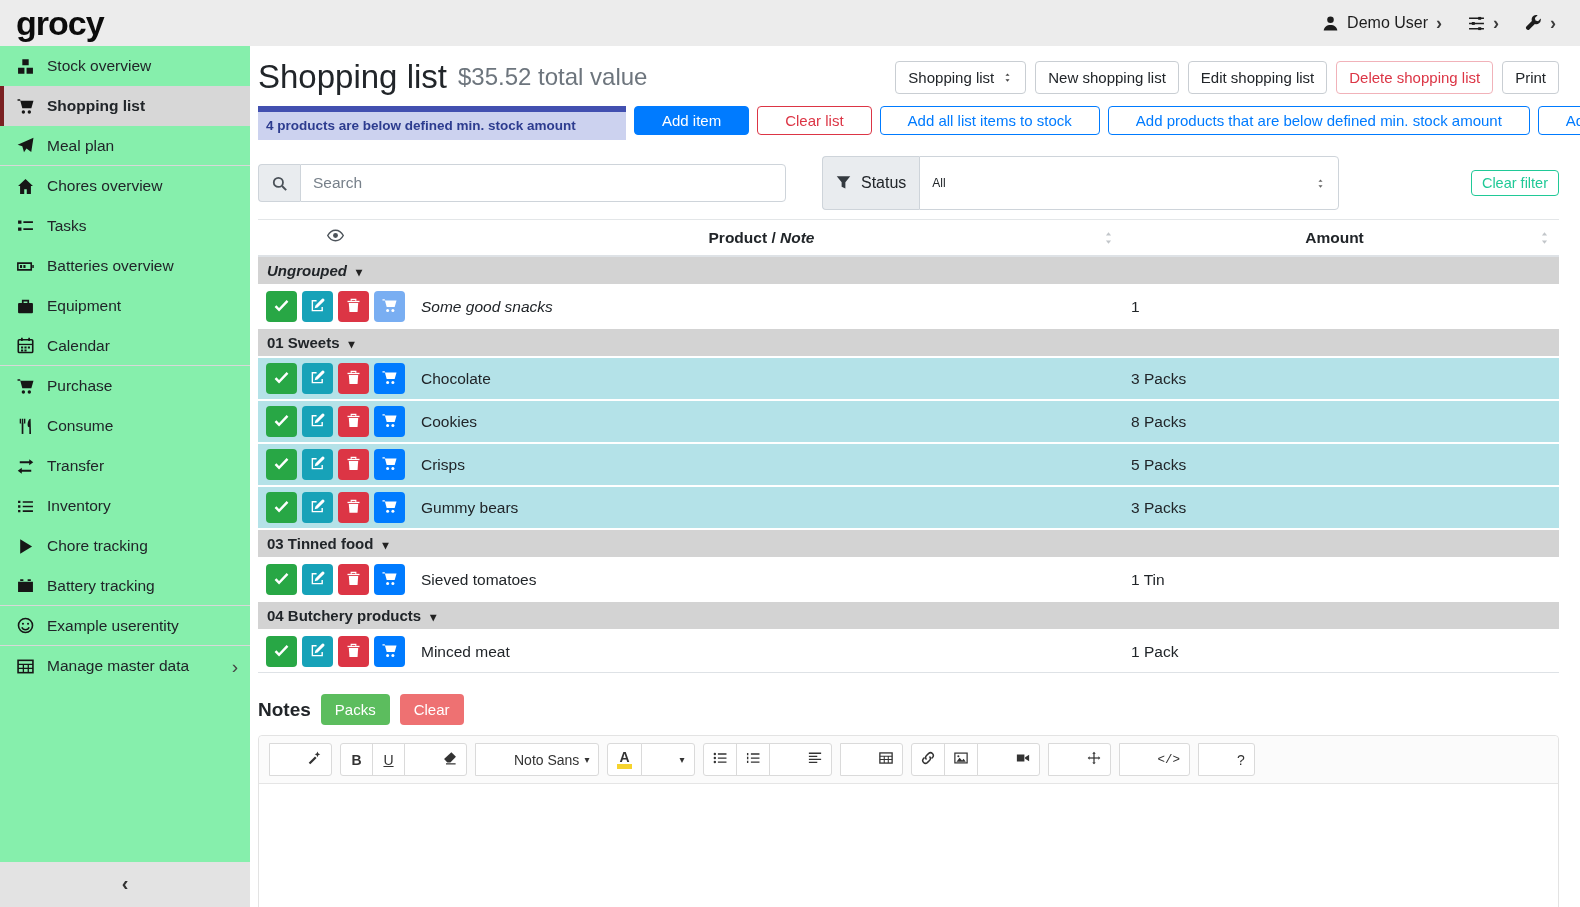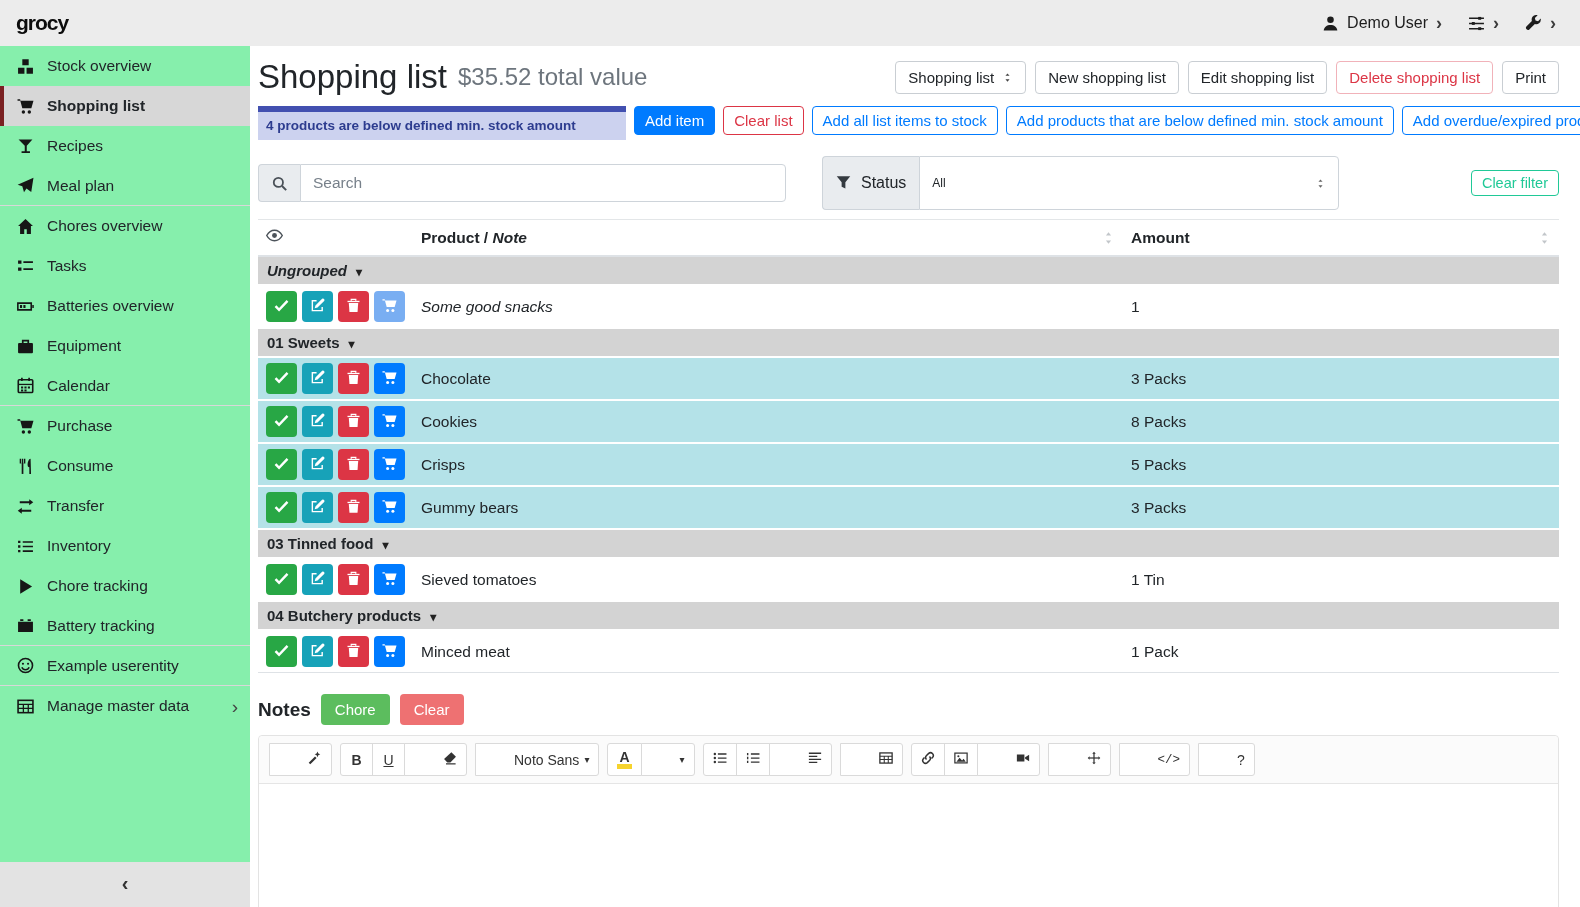--- a/index.html
+++ b/index.html
@@ -7,21 +7,21 @@
   body {
     width:1580px; height:907px; overflow:hidden;
     font-family:"Liberation Sans", sans-serif; color:#212529; background:#fff;
     font-size:15px;
   }
   button { font-family:inherit; cursor:pointer; }
 
   
   .topbar { position:fixed; top:0; left:0; right:0; height:46px; background:#ececec; display:flex; align-items:center; z-index:10; }
   .logo-area { width:250px; flex:none; padding-left:16px; }
-  .logo { font-size:21px; font-weight:700; letter-spacing:-1px; color:#0c0c0c; cursor:pointer; }
+  .logo { font-size:34px; font-weight:700; letter-spacing:-1px; color:#0c0c0c; cursor:pointer; }
   .topbar-right { margin-left:auto; display:flex; align-items:center; gap:26px; padding-right:24px; font-size:16px; }
   .topbar-item { display:flex; align-items:center; gap:8px; cursor:pointer; color:#1d1d1d; }
   .ic16 { display:inline-flex; width:17px; height:17px; }
   .ic16 svg { width:17px; height:17px; }
   .chev { color:#3c3c3c; font-size:18px; font-weight:700; line-height:1; }
 
   
   .sidebar { position:fixed; top:46px; left:0; bottom:0; width:250px; background:#86efac; display:flex; flex-direction:column; }
   .nav-item { display:flex; align-items:center; gap:12px; min-height:40px; padding:8px 12px 8px 15px; font-size:15.5px; color:#212529; cursor:pointer; }
   .nav-item.active { background:#d7d7d7; border-left:4px solid var(--sidebar-accent,#7a2022); padding-left:11px; font-weight:700; }
@@ -41,40 +41,40 @@
   .btn { border-radius:4px; border:1px solid #c9ced3; background:#fff; font-size:15px; padding:7px 12px; color:#212529; display:inline-flex; align-items:center; gap:8px; white-space:nowrap; }
   .btn-delete { color:var(--danger,#dc3545); border-color:#f1b2b9; }
   .caret-sort { display:inline-flex; width:11px; height:13px; color:#444; }
   .caret-sort svg { width:11px; height:13px; }
   .caret-sort.gray { color:#666; }
 
   .action-row { display:flex; align-items:flex-start; gap:8px; margin:4px 0 0; }
   .stock-alert { width:368px; flex:none; cursor:pointer; }
   .stock-alert-bar { height:6px; background:var(--alert-bar,#4250b0); }
   .stock-alert-body { background:var(--alert-bg,#ccd2ef); color:var(--alert-text,#2d3c8f); font-weight:700; font-size:13.5px; padding:6px 8px 7px; }
-  .btn-sm { padding:5px 10px; font-size:15px; }
+  .btn-sm { padding:5px 27px; font-size:15px; }
   .btn-primary { background:var(--primary,#007bff); border-color:var(--primary,#007bff); color:#fff; }
   .btn-outline-danger { color:var(--danger,#dc3545); border-color:var(--danger,#dc3545); }
   .btn-outline-primary { color:var(--primary,#007bff); border-color:var(--primary,#007bff); }
 
   .filter-row { display:flex; align-items:center; margin:16px 0 0; }
   .search-group { display:flex; width:528px; height:38px; }
   .sg-prepend { width:42px; background:#e9ecef; border:1px solid #ced4da; border-right:0; border-radius:4px 0 0 4px; display:flex; align-items:center; justify-content:center; color:#495057; }
   .sg-prepend svg { width:15px; height:15px; }
   .search-input { flex:1; border:1px solid #ced4da; border-radius:0 4px 4px 0; padding:0 12px; font-size:15.5px; color:#495057; outline:none; background:#fff; }
   .search-input::placeholder { color:#77808a; }
   .status-group { display:flex; height:54px; margin-left:36px; }
   .status-label { display:flex; align-items:center; gap:8px; padding:0 13px; background:#e9ecef; border:1px solid #ced4da; border-right:0; border-radius:4px 0 0 4px; font-size:16px; color:#212529; }
   .status-label svg { width:15px; height:15px; color:#343a40; }
   .status-select { width:420px; border:1px solid #ced4da; border-radius:0 4px 4px 0; display:flex; align-items:center; justify-content:space-between; padding:0 12px; font-size:12px; background:#fff; cursor:pointer; }
   .clear-filter { margin-left:auto; color:var(--teal,#20c997); border:1px solid var(--teal,#20c997); border-radius:4px; padding:4px 10px; font-size:14.5px; background:#fff; }
 
   
   .list-table { width:100%; border-collapse:collapse; margin-top:9px; border-top:1px solid #e3e6e8; }
-  .list-table th { text-align:left; font-size:15.5px; font-weight:700; padding:7px 8px; border-bottom:2px solid #dee2e6; }
+  .list-table th { text-align:center; font-size:15.5px; font-weight:700; padding:7px 8px; border-bottom:2px solid #dee2e6; }
   th.eye-col { width:148px; }
   th.amount-col { width:436px; }
   .eye { display:inline-flex; width:17px; height:17px; color:#4c535a; }
   .eye svg { width:17px; height:17px; }
   .th-note { font-style:italic; }
   .sort-icon { float:right; display:inline-flex; width:13px; height:14px; color:#c2c6ca; margin-top:2px; }
   .sort-icon svg { width:13px; height:14px; }
   .group-row td { background:var(--group-row-bg,#d3d3d3); font-weight:700; font-size:15px; padding:5px 9px; border-top:2px solid #fff; }
   .group-label.italic { font-style:italic; }
   .group-caret { margin-left:9px; font-size:12px; color:#222; cursor:pointer; }
@@ -163,28 +163,20 @@
       </div>
       <div class="nav-item active">
         <span class="nav-icon">
           <svg viewBox="0 0 16 16" fill="currentColor" aria-hidden="true">
             <path d="M.5 1.2h2.4l.4 1.5h12.2l-2 7H5L3.1 2.7H.5z"></path>
             <circle cx="6" cy="13.2" r="1.6"></circle>
             <circle cx="11.6" cy="13.2" r="1.6"></circle>
           </svg>
         </span>
         <span class="nav-label">Shopping list</span>
-      </div>
-      <div class="nav-item">
-        <span class="nav-icon">
-          <svg viewBox="0 0 16 16" fill="currentColor" aria-hidden="true">
-            <path d="M1.5 1.5h13L9.2 7.3v5.2h3V14H4.3v-1.5h3V7.3z"></path>
-          </svg>
-        </span>
-        <span class="nav-label">Recipes</span>
       </div>
       <div class="nav-item divider">
         <span class="nav-icon">
           <svg viewBox="0 0 16 16" fill="currentColor" aria-hidden="true">
             <path d="M15.5.6.6 7.2l4.4 1.6 1.6 5.6 2.3-3.5 4.5 3.2z"></path>
           </svg>
         </span>
         <span class="nav-label">Meal plan</span>
       </div>
       <div class="nav-item">
@@ -642,21 +634,21 @@
             </div>
           </td>
           <td class="product-td">Minced meat</td>
           <td class="amount-td">1 Pack</td>
         </tr>
       </tbody>
   </table>
 
   <div class="notes-head">
     <span class="notes-title">Notes</span>
-    <button class="btn-save">Chore</button>
+    <button class="btn-save">Packs</button>
     <button class="btn-clear">Clear</button>
   </div>
   <div class="editor">
     <div class="editor-toolbar">
         <div class="tb-group">
           <button class="tb-btn tb-magic">
             <span class="tb-ic"><svg viewBox="0 0 16 16" fill="currentColor" aria-hidden="true">
                 <path d="M10.8.6l1 2.2 2.2 1-2.2 1-1 2.2-1-2.2-2.2-1 2.2-1zM.8 13.4 8 6.2l1.8 1.8L2.6 15.2z"></path>
               </svg></span>
           </button>

